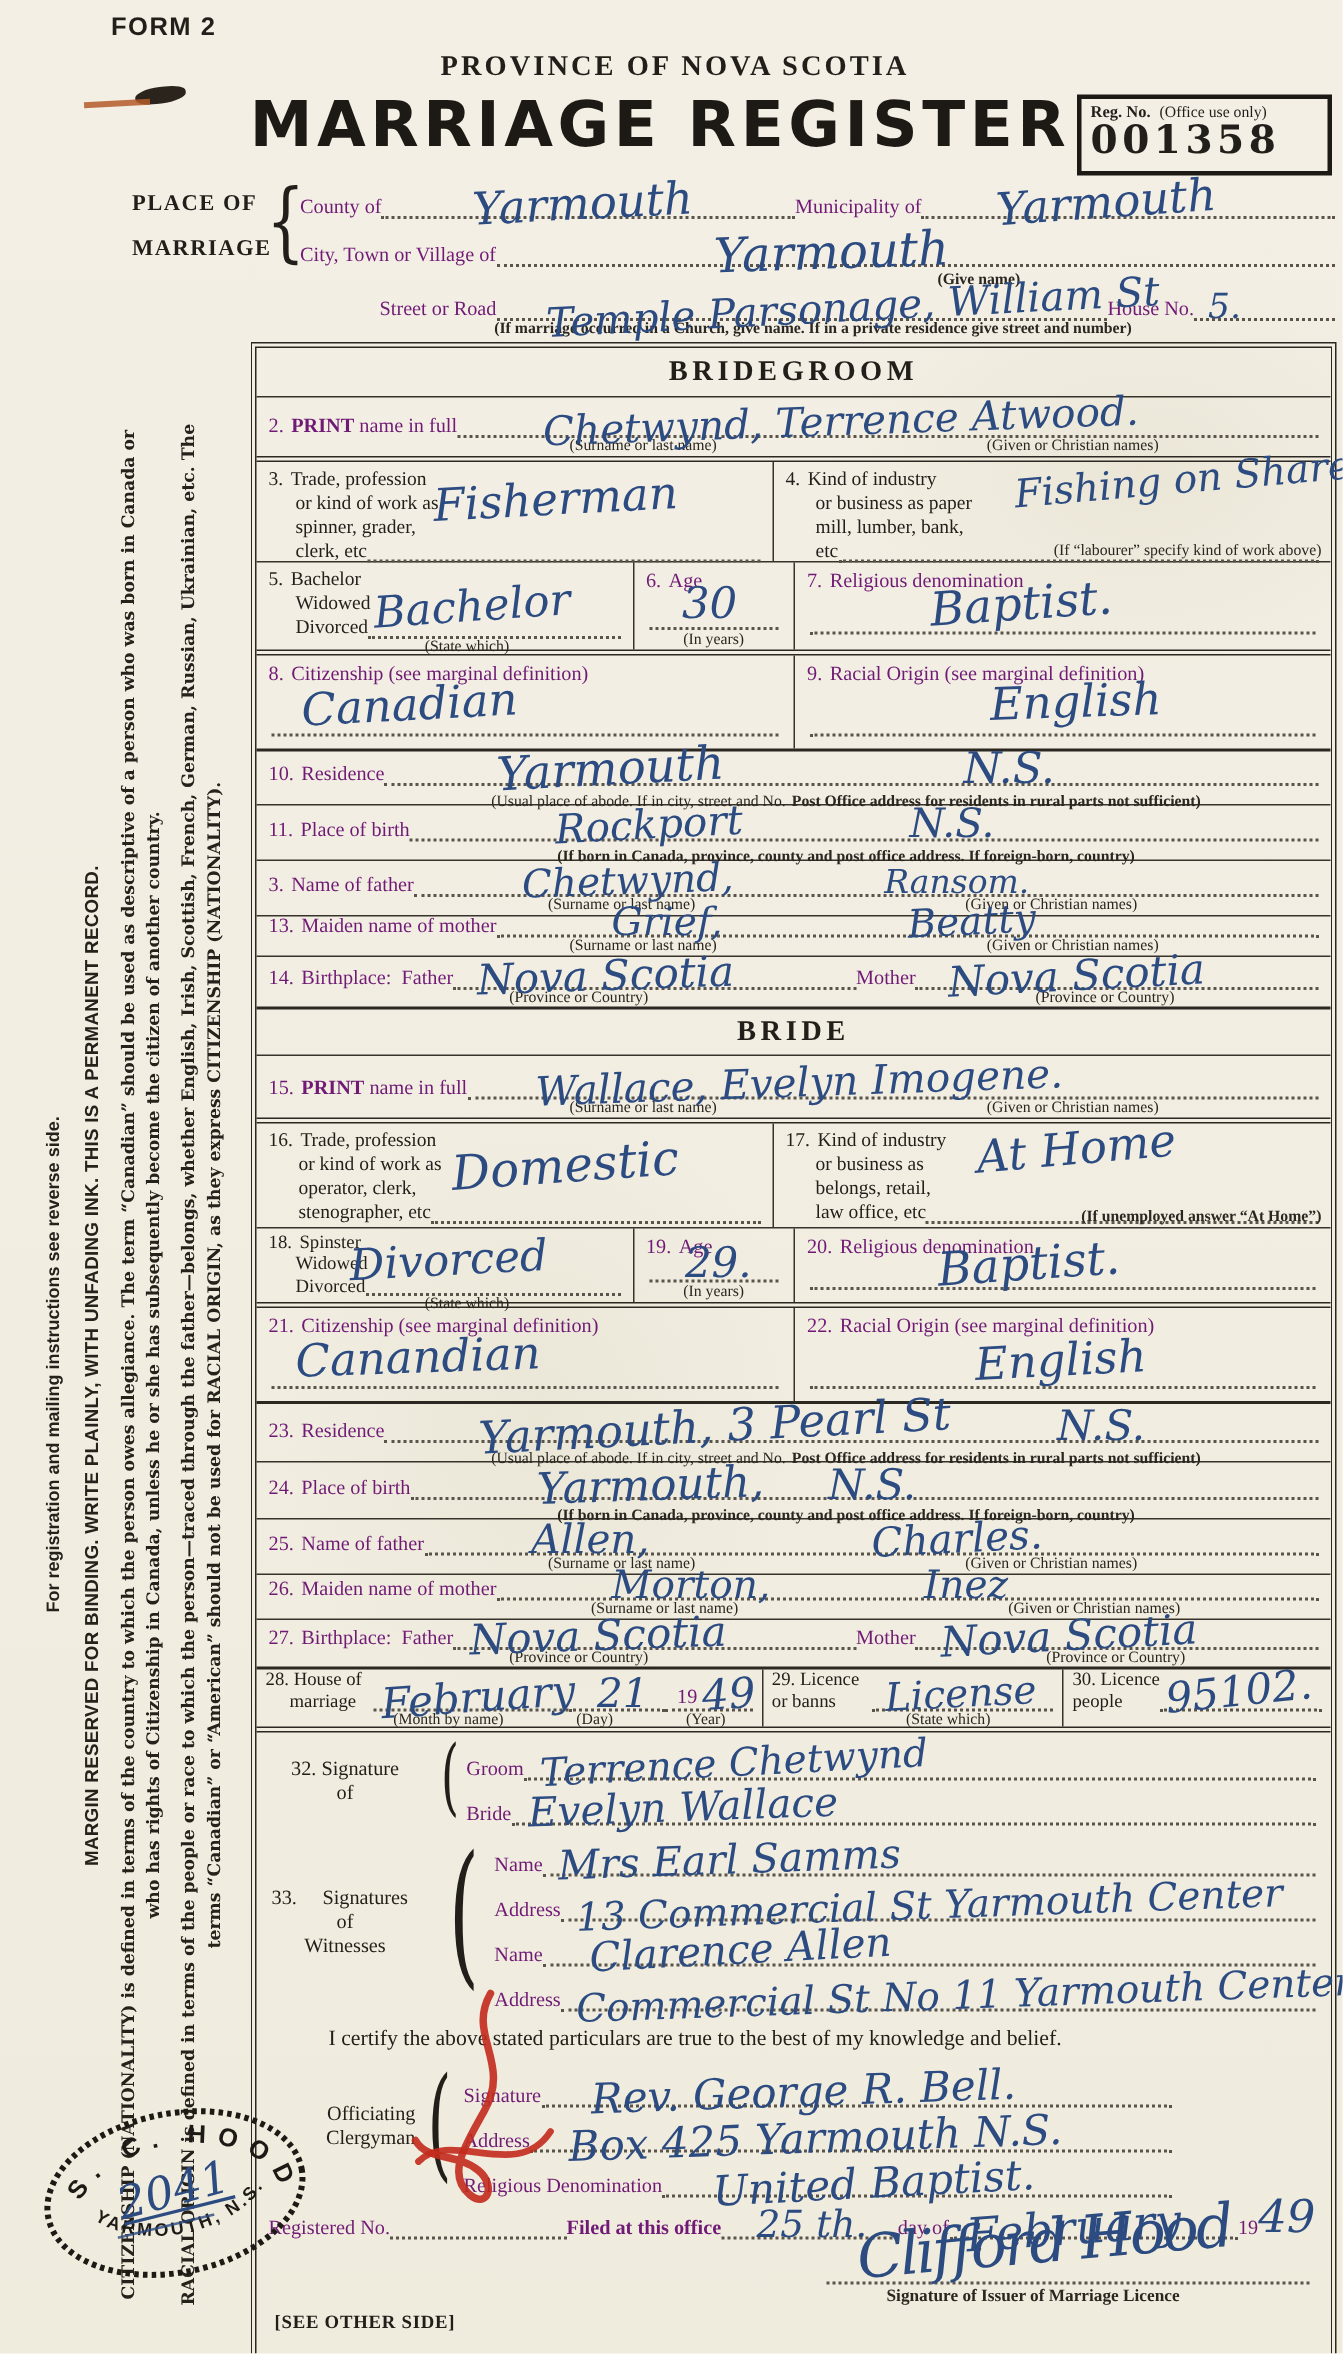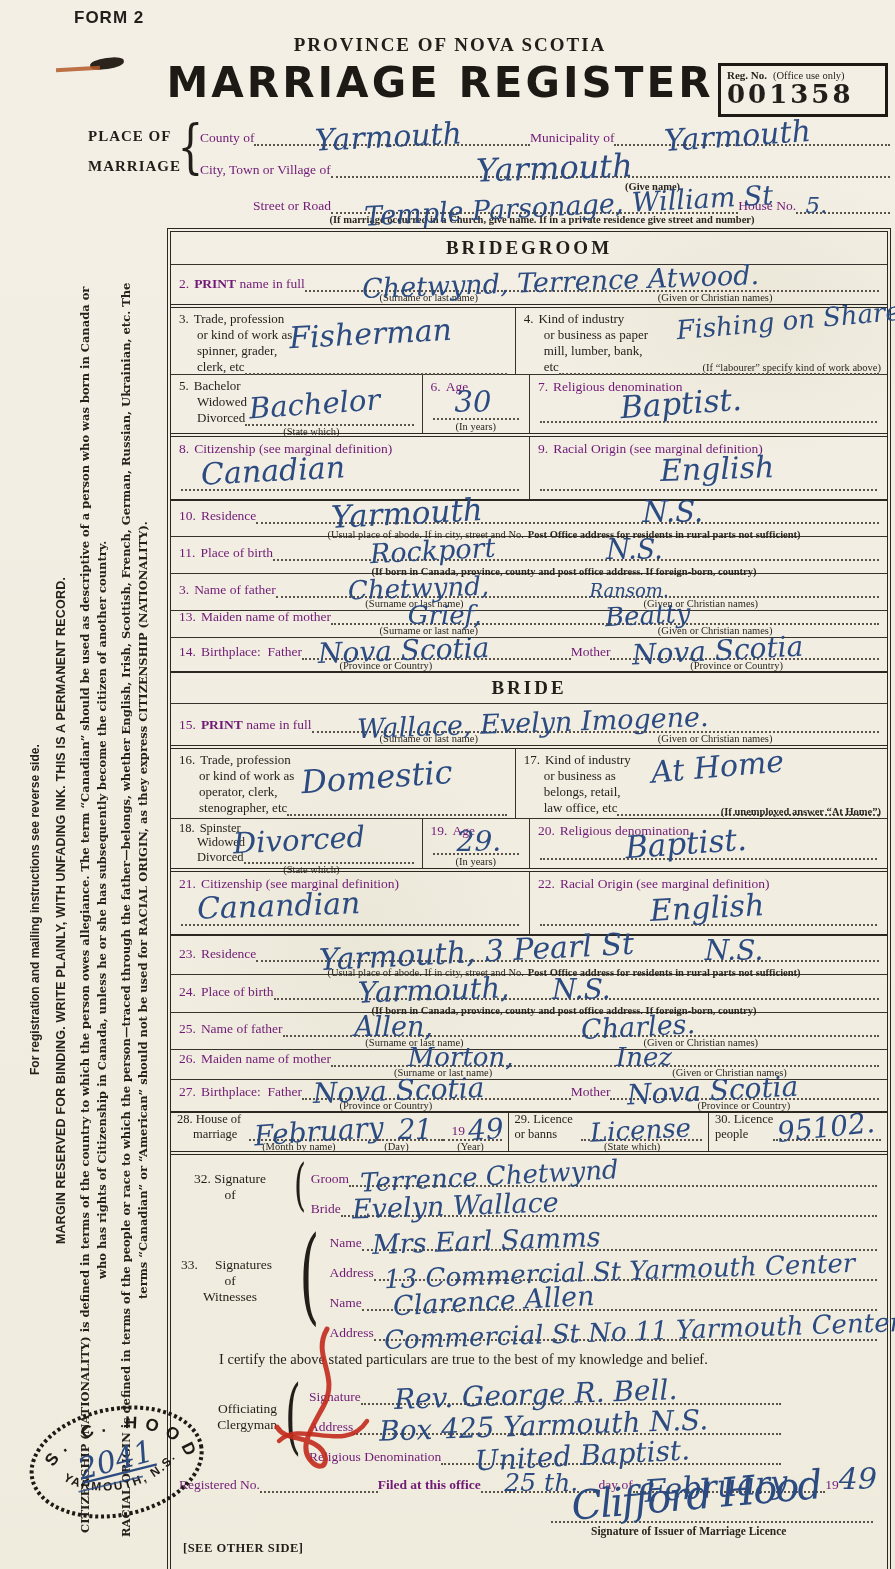--- a/index.html
+++ b/index.html
@@ -230,21 +230,21 @@
     <div class="caps" style="text-align:center;padding-left:70px;position:static;height:12px">
       <span class="cap capb" style="position:static;transform:none">(If born in Canada, province, county and post office address.   If foreign-born, country)</span>
     </div>
   </div>
 
   <div class="row b1" style="height:37px">
     <div class="fl" style="height:24px;padding:0 8px">
       <span class="pl"><span class="num">3.</span><span>Name of father</span></span>
       <span class="dl">
         <i class="hw" style="left:12%;bottom:-3px;font-size:26px;transform:rotate(-2deg)">Chetwynd,</i>
-        <i class="hw" style="left:52%;bottom:-2px;font-size:18px">Ransom.</i>
+        <i class="hw" style="left:52%;bottom:-2px;font-size:22px">Ransom.</i>
       </span>
     </div>
     <div class="caps">
       <span class="cap" style="left:34%">(Surname or last name)</span>
       <span class="cap" style="left:74%">(Given or Christian names)</span>
     </div>
   </div>
 
   <div class="row b1" style="height:27px">
     <div class="fl" style="height:14px;padding:0 8px">

